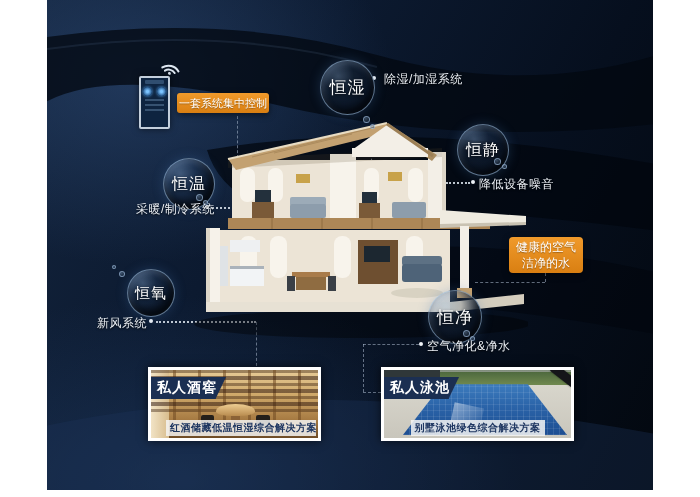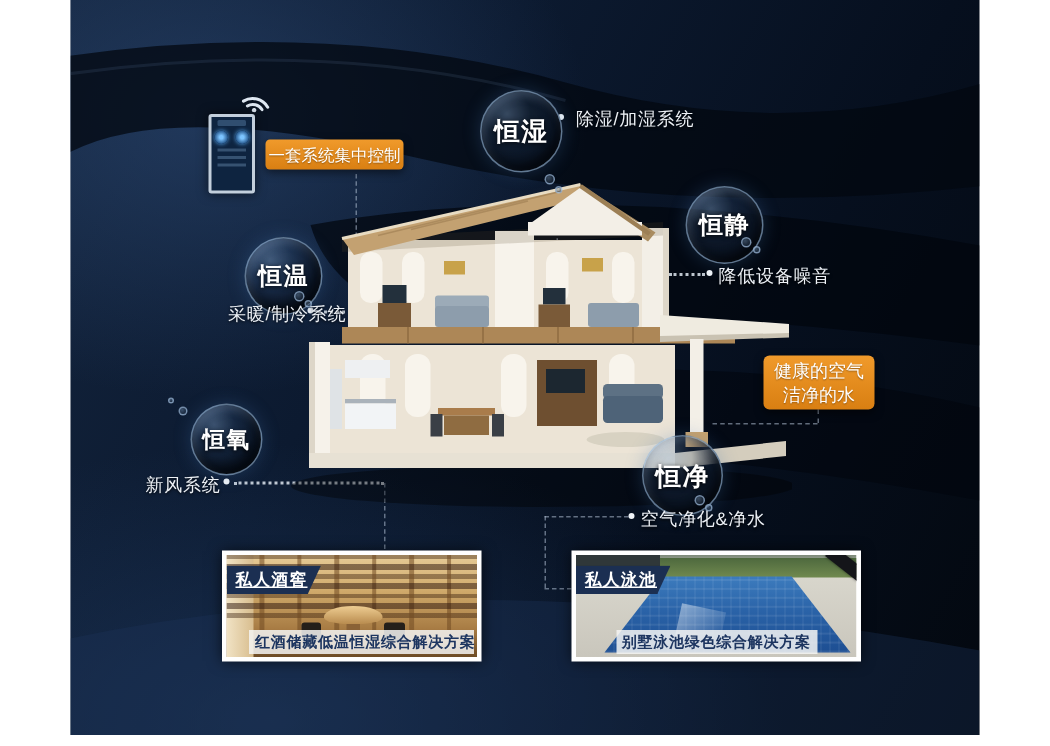--- a/index.html
+++ b/index.html
@@ -15,21 +15,21 @@
   .swoosh-svg { position:absolute; inset:0; }
 
   
   .dash-v { position:absolute; width:0; border-left:1px dashed rgba(175,190,210,.55); z-index:2; }
   .dash-h { position:absolute; height:0; border-top:1px dashed rgba(175,190,210,.55); z-index:2; }
   .lead-h { position:absolute; height:0; border-top:2px dotted rgba(222,230,240,.85); z-index:2; }
   .ldot { position:absolute; width:4px; height:4px; border-radius:50%; background:#f0f4f8; z-index:4; }
 
   
   .bubble { position:absolute; border-radius:50%; z-index:5; display:flex; align-items:center; justify-content:center;
-    color:#fff; font-weight:bold; letter-spacing:1px; text-shadow:0 1px 3px rgba(0,0,0,.85);
+    color:#fff; font-weight:normal; letter-spacing:1px; text-shadow:0 1px 3px rgba(0,0,0,.85);
     background:radial-gradient(circle at 32% 28%, rgba(135,170,210,.38) 0%, rgba(60,90,128,.22) 30%, rgba(12,24,42,.88) 64%, rgba(4,10,20,.96) 100%);
     border:1px solid rgba(165,198,232,.55);
     box-shadow:inset -3px -5px 9px rgba(0,0,0,.65), inset 2px 3px 6px rgba(175,205,240,.28), 0 0 12px rgba(70,120,180,.28); }
   .mini { position:absolute; border-radius:50%; z-index:5; border:1px solid rgba(175,205,238,.6);
     background:radial-gradient(circle at 35% 30%, rgba(150,185,220,.35), rgba(10,22,40,.65)); }
 
   
   .flabel { position:absolute; color:#edf1f6; font-weight:400; font-size:12px; letter-spacing:.5px;
     white-space:nowrap; text-shadow:0 1px 2px rgba(0,0,0,.85); z-index:5; }
 
@@ -46,22 +46,22 @@
   .p-dials { display:flex; justify-content:space-around; margin-top:3px; }
   .p-dial  { width:9px; height:9px; border-radius:50%;
     background:radial-gradient(circle,#7cc4ff 18%,#1c4a7e 75%); box-shadow:0 0 3px #58a8ee; }
   .p-row { height:2px; margin:3px 4px 0; background:rgba(150,190,230,.3); }
   .wifi { position:absolute; left:161px; top:59px; z-index:6; transform:rotate(14deg); }
 
   
   .card { position:absolute; z-index:6; background:#fff; padding:3px; box-shadow:0 0 9px rgba(0,0,0,.65); }
   .photo { position:relative; width:100%; height:100%; overflow:hidden; }
   .card-tag { position:absolute; top:7px; left:0; z-index:3; background:#1b2f52; color:#fff;
-    font-size:11px; font-weight:700; letter-spacing:1px; padding:2px 9px 2px 6px;
-    clip-path:polygon(0 0,100% 0,86% 100%,0 100%); box-shadow:0 1px 2px rgba(0,0,0,.5);text-decoration:underline; }
+    font-size:14px; font-weight:700; letter-spacing:1px; padding:2px 9px 2px 6px;
+    clip-path:polygon(0 0,100% 0,86% 100%,0 100%); box-shadow:0 1px 2px rgba(0,0,0,.5); }
   .card-caption { position:absolute; bottom:2px; z-index:3; background:rgba(245,245,243,.85);
     color:#1d3560; font-weight:800; font-size:10px; text-align:center; padding:1px 4px;
     letter-spacing:.5px; white-space:nowrap; }
 
   
   .wine-bg { position:absolute; inset:0; background:linear-gradient(180deg,#e6cb97 0%,#d0aa6b 35%,#a87c44 72%,#6e4c26 100%); }
   .wine-shelves { position:absolute; left:0; right:0; top:0; height:74%;
     background:
       repeating-linear-gradient(90deg, transparent 0 22px, rgba(112,74,34,.55) 22px 25px),
       repeating-linear-gradient(180deg, rgba(56,30,12,.42) 0 3px, transparent 3px 13px); }
@@ -212,21 +212,21 @@
   <div class="flabel" style="left:384px; top:71px;">除湿/加湿系统</div>
 
   <div class="bubble" style="left:457px; top:124px; width:52px; height:52px; font-size:16px;">恒静</div>
   <div class="mini" style="left:494px; top:158px; width:7px; height:7px;"></div>
   <div class="mini" style="left:502px; top:164px; width:5px; height:5px;"></div>
   <div class="flabel" style="left:479px; top:176px;">降低设备噪音</div>
 
   <div class="bubble" style="left:163px; top:158px; width:52px; height:52px; font-size:16px;">恒温</div>
   <div class="mini" style="left:196px; top:194px; width:7px; height:7px;"></div>
   <div class="mini" style="left:203px; top:200px; width:5px; height:5px;"></div>
-  <div class="flabel" style="left:152px; top:201px;">采暖/制冷系统</div>
+  <div class="flabel" style="left:136px; top:201px;">采暖/制冷系统</div>
 
   <div class="bubble" style="left:127px; top:269px; width:48px; height:48px; font-size:15px;">恒氧</div>
   <div class="mini" style="left:119px; top:271px; width:6px; height:6px;"></div>
   <div class="mini" style="left:112px; top:265px; width:4px; height:4px;"></div>
   <div class="flabel" style="left:97px; top:315px;">新风系统</div>
 
   <div class="bubble" style="left:428px; top:290px; width:54px; height:54px; font-size:17px;">恒净</div>
   <div class="mini" style="left:463px; top:330px; width:7px; height:7px;"></div>
   <div class="mini" style="left:470px; top:336px; width:5px; height:5px;"></div>
   <div class="flabel" style="left:427px; top:338px;">空气净化&amp;净水</div>

